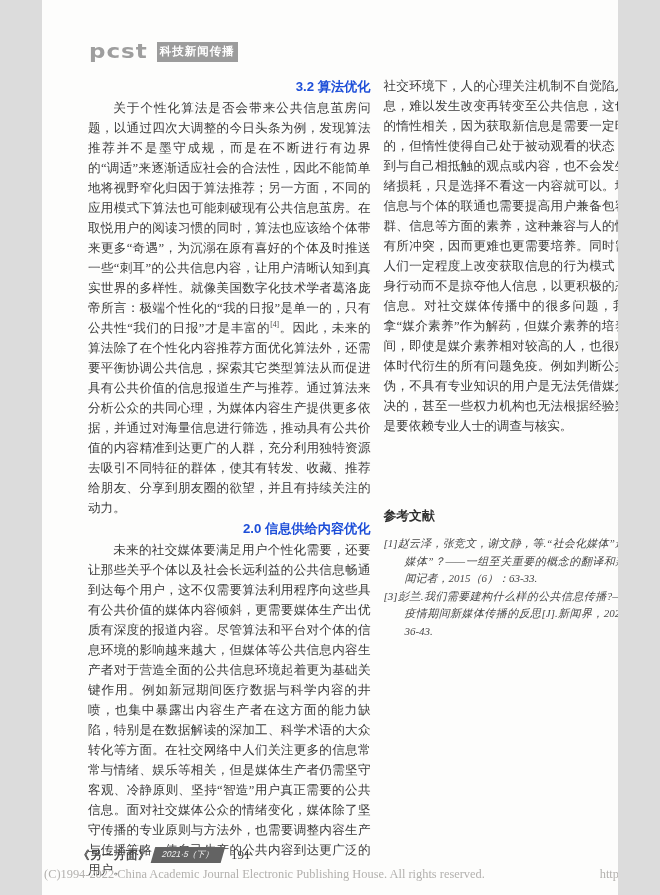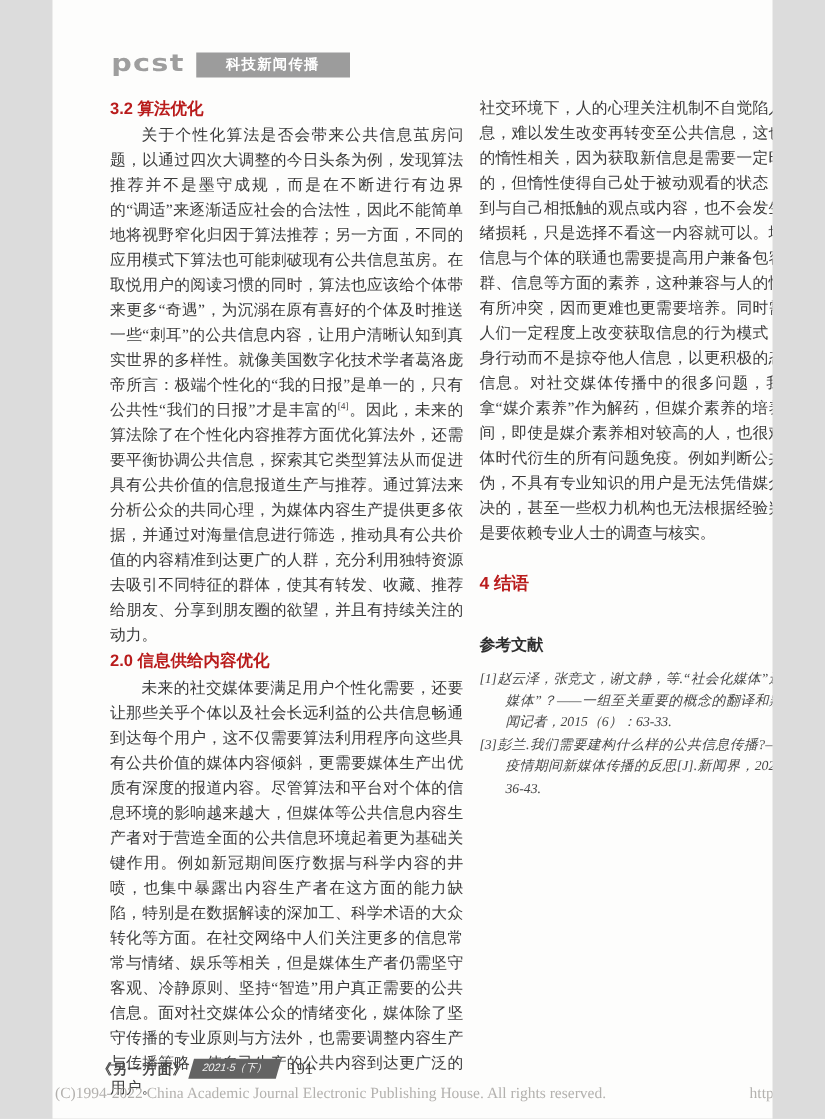--- a/index.html
+++ b/index.html
@@ -12,31 +12,31 @@
   
   .hdr { position:absolute; top:40px; left:47px; display:flex; align-items:center; gap:9px; }
   .logo {
     font-family:"DejaVu Sans","Liberation Sans",sans-serif;
     font-weight:bold; font-size:23px; line-height:1; color:#9e9e9e;
     letter-spacing:1px; transform:scaleY(.82); transform-origin:left center;
   }
   .hdr-badge {
     background:#9c9c9c; color:#ffffff;
     font-family:"Liberation Sans","DejaVu Sans",sans-serif;
-    font-size:11.5px; font-weight:bold; padding:2px 24px 3px; letter-spacing:1px;
+    font-size:11.5px; font-weight:bold; padding:2px 3px 3px; letter-spacing:1px;
   }
   
   .columns { position:absolute; top:76px; left:46px; width:578px; display:flex; gap:13px; }
   .col { width:282.5px; text-align:justify; font-size:12.6px; line-height:20px; }
   .col p { margin:0; }
   .indent { text-indent:2em; }
   h3 {
     font-family:"Liberation Sans","DejaVu Sans",sans-serif;
-    font-size:13.2px; font-weight:bold; color:#b91c1c;
-    margin:1px 0 1px; line-height:20px; text-align:left;
+    font-size:13.2px; font-weight:bold; color:#1d4ed8;
+    margin:1px 0 1px; line-height:20px; text-align:right;
   }
   .conclusion-h { font-size:14px; margin:20px 0 4px; }
   .refs-h {
     font-family:"Liberation Sans","DejaVu Sans",sans-serif;
     font-size:12.8px; font-weight:bold; color:#2e2e2e;
     margin:30px 0 9px; text-align:left; line-height:20px;
   }
   sup.cite { font-size:7.5px; vertical-align:super; line-height:0; letter-spacing:0; }
   .refs { margin:0; padding:0; list-style:none; font-size:11px; line-height:17.6px; font-style:italic; color:#474747; }
   .refs li { padding-left:1.9em; text-indent:-1.9em; text-align:justify; margin:0; }

